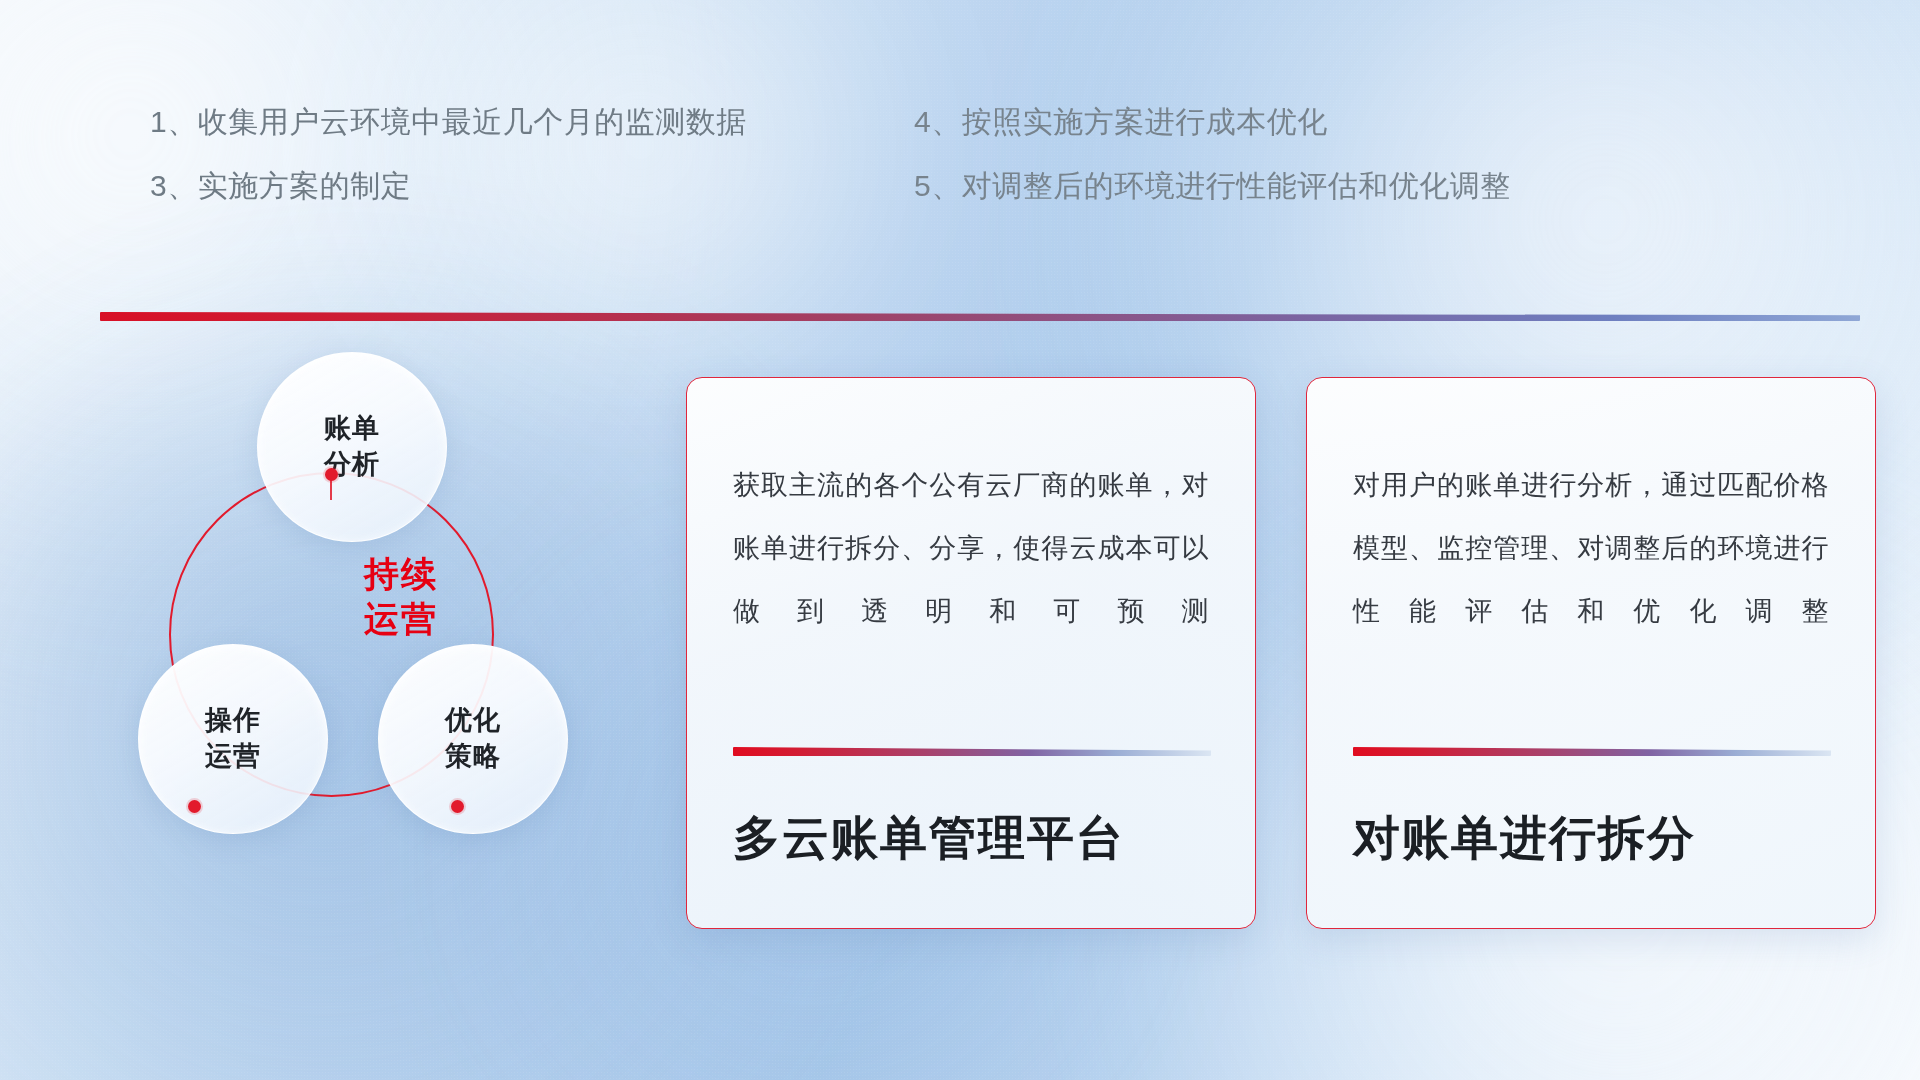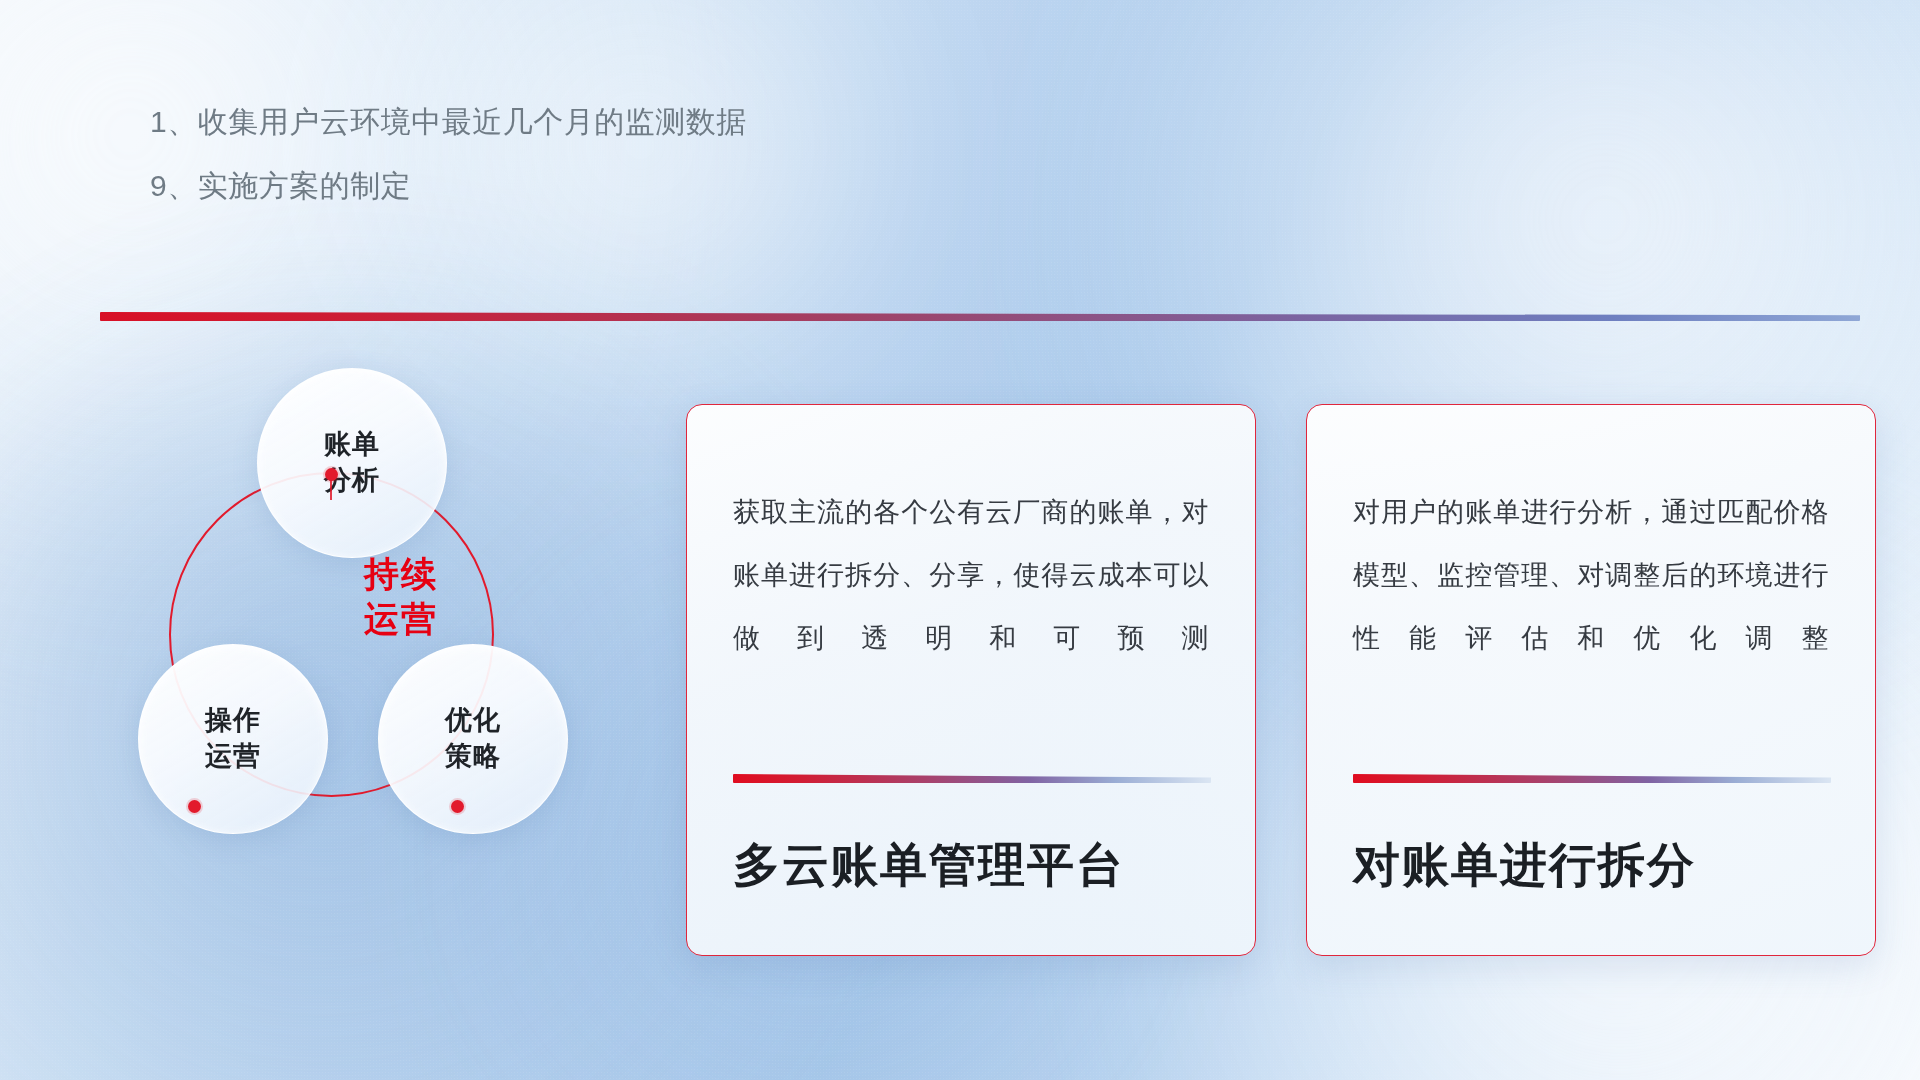--- a/index.html
+++ b/index.html
@@ -101,21 +101,21 @@
   }
   .bubble span {
     display:block;
     font-size:27px;
     font-weight:700;
     color:#1f2328;
     line-height:1.32;
     text-align:center;
     letter-spacing:1px;
   }
-  #b-top    { width:190px; height:190px; left:161px; top:16px; }
+  #b-top    { width:190px; height:190px; left:161px; top:0px; }
   #b-left   { width:190px; height:190px; left:42px;  top:292px;font-family:Liberation Serif, serif; }
   #b-right  { width:190px; height:190px; left:282px; top:292px; }
 
   #ring {
     position:absolute;
     left:73px; top:120px;
     width:325px; height:325px;
     border-radius:50%;
     border:2.5px solid #e21a2c;
     z-index:2;
@@ -148,21 +148,21 @@
   #dot-left  { left:92px;  top:448px; }
   #dot-right { left:355px; top:448px; }
   .node-stem {
     position:absolute; width:2px; background:#e21a2c; z-index:5; opacity:.85;
   }
   #stem-top { left:234px; top:126px; height:22px; }
 
   
   .card {
     position:absolute;
-    top:404px;
+    top:377px;
     width:570px;
     height:552px;
     border-radius:16px;
     border:1.6px solid #e0263c;
     background:
       linear-gradient(160deg, rgba(255,255,255,.95) 0%, rgba(247,250,253,.93) 40%, rgba(239,246,252,.92) 100%);
     box-shadow:0 10px 34px rgba(80,120,175,.16);
     overflow:hidden;
   }
   #card-1 { left:686px; }
@@ -212,23 +212,27 @@
   <div class="bg-blob blob-b"></div>
   <div class="bg-blob blob-e"></div>
   <div class="bg-blob blob-f"></div>
   <div class="bg-noise"></div>
 </div>
 
 <div id="steps">
 
   <div class="step-col col-left">
     <div class="step-line">1、收集用户云环境中最近几个月的监测数据</div>
-    <div class="step-line">9、实施方案的制定</div>
-  </div>
-
+    <div class="step-line">3、实施方案的制定</div>
+  </div>
+
+  <div class="step-col col-right">
+    <div class="step-line">4、按照实施方案进行成本优化</div>
+    <div class="step-line">5、对调整后的环境进行性能评估和优化调整</div>
+  </div>
 
 </div>
 
 <div id="divider">
   <div class="bar"></div>
 </div>
 
 <div id="venn">
 
   <div id="ring"></div>

